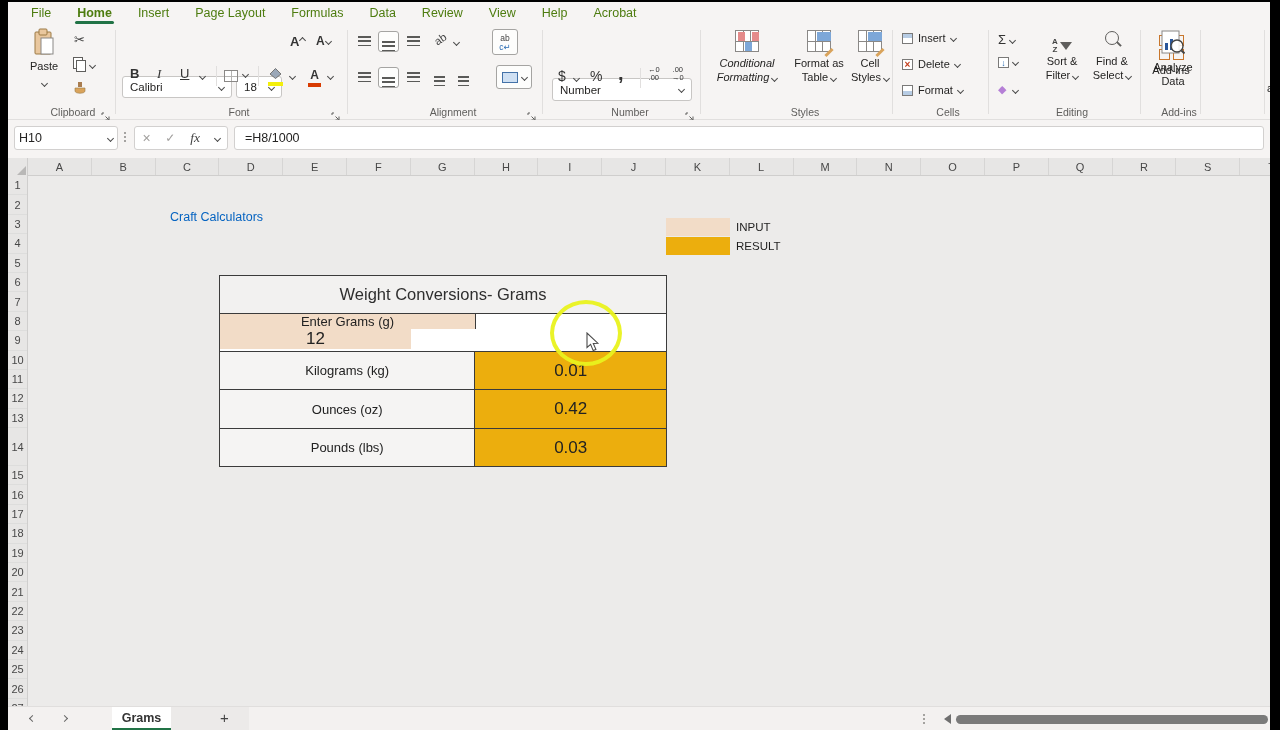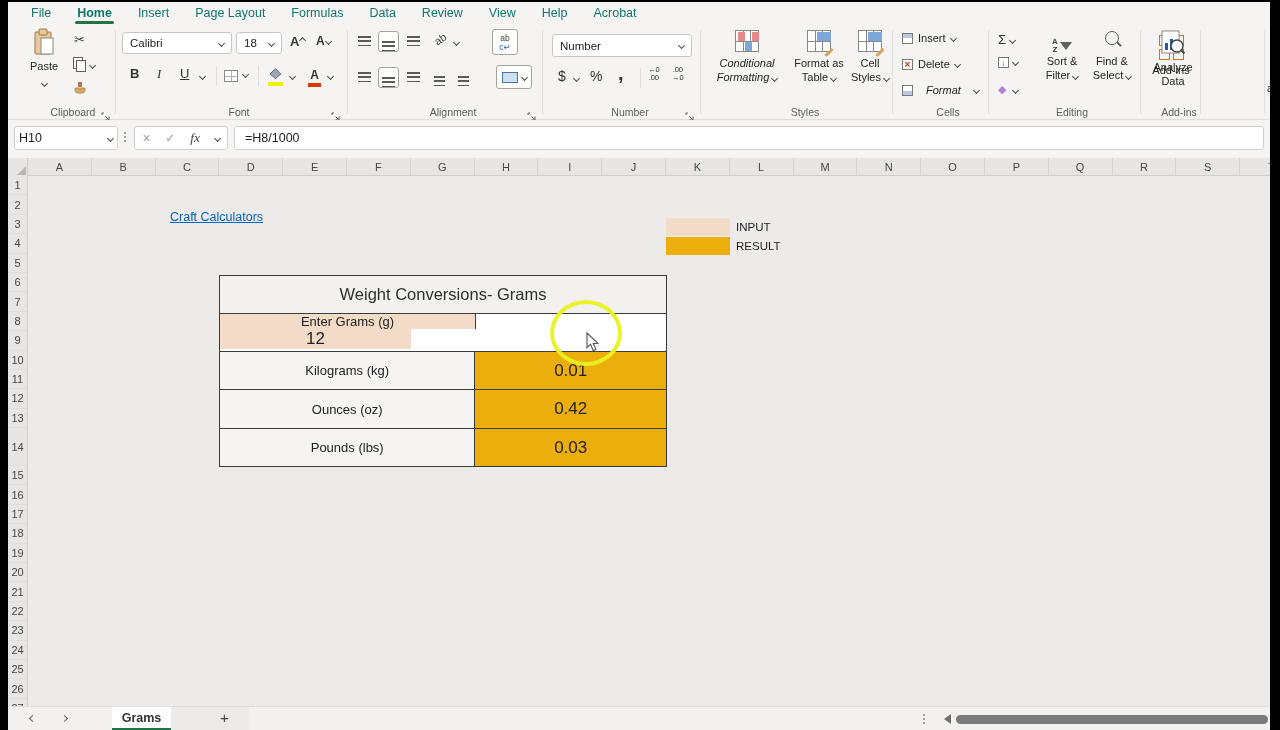--- a/index.html
+++ b/index.html
@@ -4,39 +4,39 @@
 <style>
   html,body{margin:0;padding:0;background:#222;}
   *{box-sizing:border-box;}
   .screen{position:relative;width:1280px;height:730px;background:#000;overflow:hidden;
           font-family:"Liberation Sans",sans-serif;-webkit-font-smoothing:antialiased;}
   .app{position:absolute;left:8px;top:2px;width:1262px;height:728px;background:#f6f4f3;overflow:hidden;}
   .ab{position:absolute;}
 
   
   .tabstrip{position:absolute;top:0;left:0;right:0;height:22px;display:flex;align-items:center;padding-left:10px;}
-  .rtab{position:relative;padding:2px 13px;font-size:12.5px;color:#0f766e;cursor:default;}
+  .rtab{position:relative;padding:2px 13px;font-size:12.5px;color:#4d7c0f;cursor:default;}
   .rtab.active{font-weight:700;}
   .rtab.active::after{content:"";position:absolute;left:11px;right:11px;bottom:-2px;height:3px;background:#217346;border-radius:2px;}
 
   
   .ribbon{position:absolute;top:22px;left:0;right:0;height:96px;background:#f6f4f3;border-bottom:1px solid #e1dfde;}
   .grp{position:absolute;top:0;height:96px;}
   .grp-label{position:absolute;top:82px;left:16px;right:0;text-align:center;font-size:10.5px;color:#5f5e5c;}
   .launcher{position:absolute;top:83px;right:4px;width:9px;height:9px;}
   .vsep{position:absolute;top:6px;height:84px;width:1px;background:#e1dfde;}
   .ric{color:#444;font-size:12px;}
   .rlbl{font-size:11px;color:#252423;}
   .chev{display:inline-block;width:5px;height:5px;border-right:1.3px solid #4a4a4a;border-bottom:1.3px solid #4a4a4a;transform:rotate(45deg);vertical-align:middle;}
   .chev.up{transform:rotate(-135deg);}
   .chev.left{transform:rotate(135deg);}
   .chev.right{transform:rotate(-45deg);}
   .boxed{border:1px solid #a5a4a2;background:#fdfdfc;border-radius:3px;}
   .rsel{background:#fff;border:1px solid #c8c6c4;border-radius:3px;display:flex;align-items:center;justify-content:space-between;
-        font-size:11.5px;color:#252423;padding:0 7px;}
+        font-size:11.5px;color:#252423;padding:0 7px;margin-top:44px;}
   .lines{display:inline-block;width:13px;height:10px;background:repeating-linear-gradient(to bottom,#5a5a58 0 1.6px,transparent 1.6px 4.3px);}
   .twoLine{text-align:center;font-size:11px;color:#252423;line-height:14px;}
   .miniGrid{display:inline-block;width:24px;height:22px;border:1px solid #8a8886;background:
      linear-gradient(#8a8886,#8a8886) 33% 0/1px 100% no-repeat,
      linear-gradient(#8a8886,#8a8886) 66% 0/1px 100% no-repeat,
      linear-gradient(#8a8886,#8a8886) 0 50%/100% 1px no-repeat,#fff;position:relative;}
   .cellsq{position:absolute;width:7px;height:9px;}
   .copy-ic{display:inline-block;position:relative;width:12px;height:13px;}
   .copy-ic::before{content:"";position:absolute;left:0;top:0;width:8px;height:10px;border:1px solid #5f5e5c;background:#fff;}
   .copy-ic::after{content:"";position:absolute;left:3px;top:3px;width:8px;height:10px;border:1px solid #5f5e5c;background:#fff;}
@@ -249,21 +249,21 @@
               <span style="position:absolute;left:0;top:0;width:9px;height:4px;background:#b7cce4;"></span>
             </span>
         <span class="rlbl">Insert</span>
             <span class="chev"></span>
       </span>
       <span class="ab" style="left:8px;top:34px;display:flex;align-items:center;gap:5px;">
         <span class="small-ic" style="color:#c43e1c;font-size:10px;line-height:9px;text-align:center;"><b>×</b></span>
         <span class="rlbl">Delete</span>
             <span class="chev"></span>
       </span>
-      <span class="ab" style="left:8px;top:60px;display:flex;align-items:center;gap:13px;font-style:italic;">
+      <span class="ab" style="left:8px;top:60px;display:flex;align-items:center;gap:5px;">
         <span class="small-ic">
               <span style="position:absolute;left:0;bottom:0;width:9px;height:4px;background:#b7cce4;"></span>
             </span>
         <span class="rlbl">Format</span>
             <span class="chev"></span>
       </span>
       <div class="grp-label">Cells</div>
     </div>
     <div class="vsep" style="left:980px;"></div>
 
@@ -393,21 +393,21 @@
           <div class="rown" style="height: 19.4px;">20</div>
           <div class="rown" style="height: 19.4px;">21</div>
           <div class="rown" style="height: 19.4px;">22</div>
           <div class="rown" style="height: 19.4px;">23</div>
           <div class="rown" style="height: 19.4px;">24</div>
           <div class="rown" style="height: 19.4px;">25</div>
           <div class="rown" style="height: 19.4px;">26</div>
           <div class="rown" style="height: 19.4px;">27</div>
         </div>
 
-    <a class="ab" style="left:162px;top:34px;font-size:12.5px;color:#0563c1;text-decoration:underline;cursor:pointer;">Craft Calculators</a>
+    <a class="ab" style="left:162px;top:34px;font-size:12.5px;color:#0563c1;cursor:pointer;">Craft Calculators</a>
 
     <span class="legend-sw" style="left: 658px; top: 42px; background: rgb(242, 220, 199);"></span>
     <span class="legend-tx" style="left:728px;top:45px;">INPUT</span>
     <span class="legend-sw" style="left: 658px; top: 61px; background: rgb(236, 174, 13);"></span>
     <span class="legend-tx" style="left:728px;top:64px;">RESULT</span>
 
     <div class="conv" style="left:211px;top:99px;">
       <div class="t-title" style="background: rgb(242, 241, 240);">Weight Conversions- Grams</div>
       <div id="convrows">
             <div class="t-row" style="height: 38px; flex-direction: column;">

